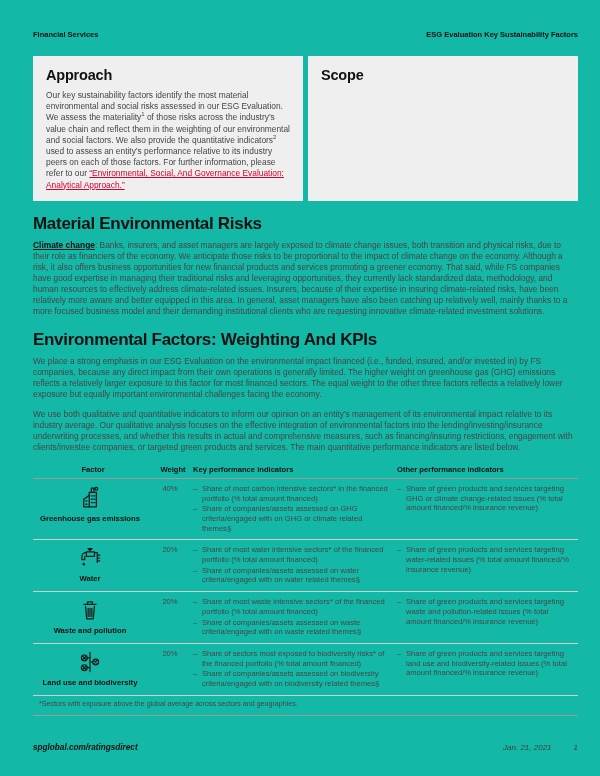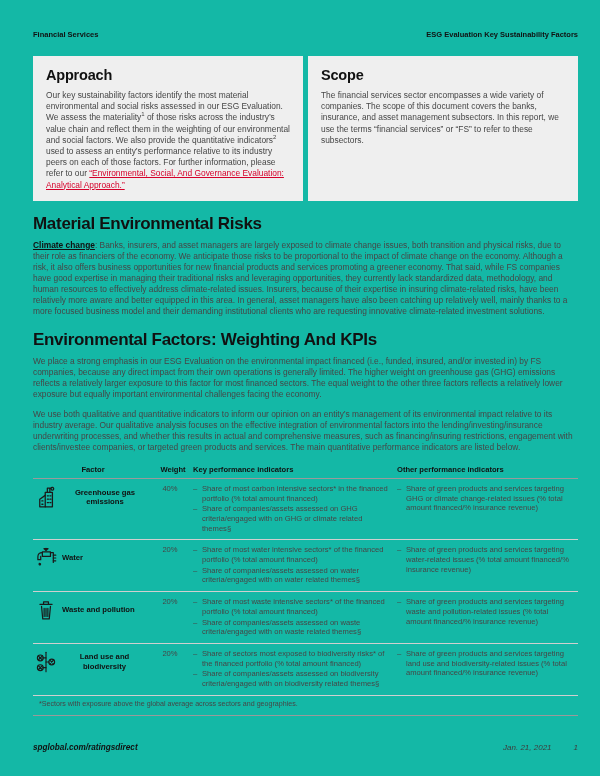--- a/index.html
+++ b/index.html
@@ -28,21 +28,21 @@
   .lead{font-weight:bold;text-decoration:underline;color:#111;}
   
   table.kpi{width:100%;border-collapse:collapse;table-layout:fixed;margin-top:4px;}
   table.kpi col.c1{width:120px;} table.kpi col.c2{width:40px;}
   table.kpi col.c3{width:204px;} table.kpi col.c4{width:181px;}
   table.kpi th{font-size:7.6px;color:#111;text-align:left;padding:3px 4px 4px 0;border-bottom:1px solid #9a9a9a;}
   table.kpi th.tc{text-align:center;padding-right:0;}
   table.kpi td{vertical-align:top;font-size:7.6px;line-height:9.7px;color:#464646;
     padding:5px 6px 5px 0;border-bottom:1px solid #cfcfcf;}
   td.c-factor{text-align:center;vertical-align:middle;}
-  .f-wrap{display:flex;align-items:center;gap:3px;}
+  .f-wrap{display:flex;flex-direction:column;align-items:center;gap:3px;}
   .f-label{font-weight:bold;color:#111;font-size:7.7px;}
   td.c-weight{text-align:center;vertical-align:middle;color:#464646;}
   ul.dash{margin:0;padding:0;list-style:none;}
   ul.dash li{position:relative;padding-left:9px;margin:0 0 1px 0;}
   ul.dash li::before{content:"\2013";position:absolute;left:0;top:0;}
   .icon svg{display:block;}
   
   .footnotes{padding:4px 0 6px 6px;border-bottom:1px solid #9a9a9a;}
   .footnotes div{font-size:7.1px;line-height:9.5px;color:#464646;}
   
@@ -60,21 +60,20 @@
     <span>ESG Evaluation Key Sustainability Factors</span>
   </div>
 
   <div class="boxrow">
     <div class="gbox">
       <h2>Approach</h2>
       <p><span>Our key sustainability factors identify the most material environmental and social risks assessed in our ESG Evaluation. We assess the materiality</span><sup>1</sup><span> of those risks across the industry’s value chain and reflect them in the weighting of our environmental and social factors. We also provide the quantitative indicators</span><sup>2</sup><span> used to assess an entity’s performance relative to its industry peers on each of those factors. For further information, please refer to our </span><a class="doclink">“Environmental, Social, And Governance Evaluation: Analytical Approach.”</a></p>
     </div>
     <div class="gbox">
       <h2>Scope</h2>
-      <p>The financial services sector encompasses a wide variety of companies. The scope of this document covers the banks, insurance, and asset management subsectors. In this report, we use the terms “financial services” or “FS” to refer to these subsectors.</p>
     </div>
   </div>
 
   <h1 class="section">Material Environmental Risks</h1>
   <p class="body"><span class="lead">Climate change</span><span>: Banks, insurers, and asset managers are largely exposed to climate change issues, both transition and physical risks, due to their role as financiers of the economy. We anticipate those risks to be proportional to the impact of climate change on the economy. Although a risk, it also offers business opportunities for new financial products and services promoting a greener economy. That said, while FS companies have good expertise in managing their traditional risks and leveraging opportunities, they currently lack standardized data, methodology, and human resources to effectively address climate-related issues. Insurers, because of their expertise in insuring climate-related risks, have been relatively more aware and better equipped in this area. In general, asset managers have also been catching up relatively well, mainly thanks to a more focused business model and their demanding institutional clients who are requesting innovative climate-related investment solutions.</span></p>
 
   <h1 class="section">Environmental Factors: Weighting And KPIs</h1>
   <p class="body">We place a strong emphasis in our ESG Evaluation on the environmental impact financed (i.e., funded, insured, and/or invested in) by FS companies, because any direct impact from their own operations is generally limited. The higher weight on greenhouse gas (GHG) emissions reflects a relatively larger exposure to this factor for most financed sectors. The equal weight to the other three factors reflects a relatively lower exposure but equally important environmental challenges facing the economy.</p>
   <p class="body">We use both qualitative and quantitative indicators to inform our opinion on an entity’s management of its environmental impact relative to its industry average. Our qualitative analysis focuses on the effective integration of environmental factors into the lending/investing/insurance underwriting processes, and whether this results in actual and comprehensive measures, such as financing/insuring restrictions, engagement with clients/investee companies, or targeted green products and services. The main quantitative performance indicators are listed below.</p>
 

